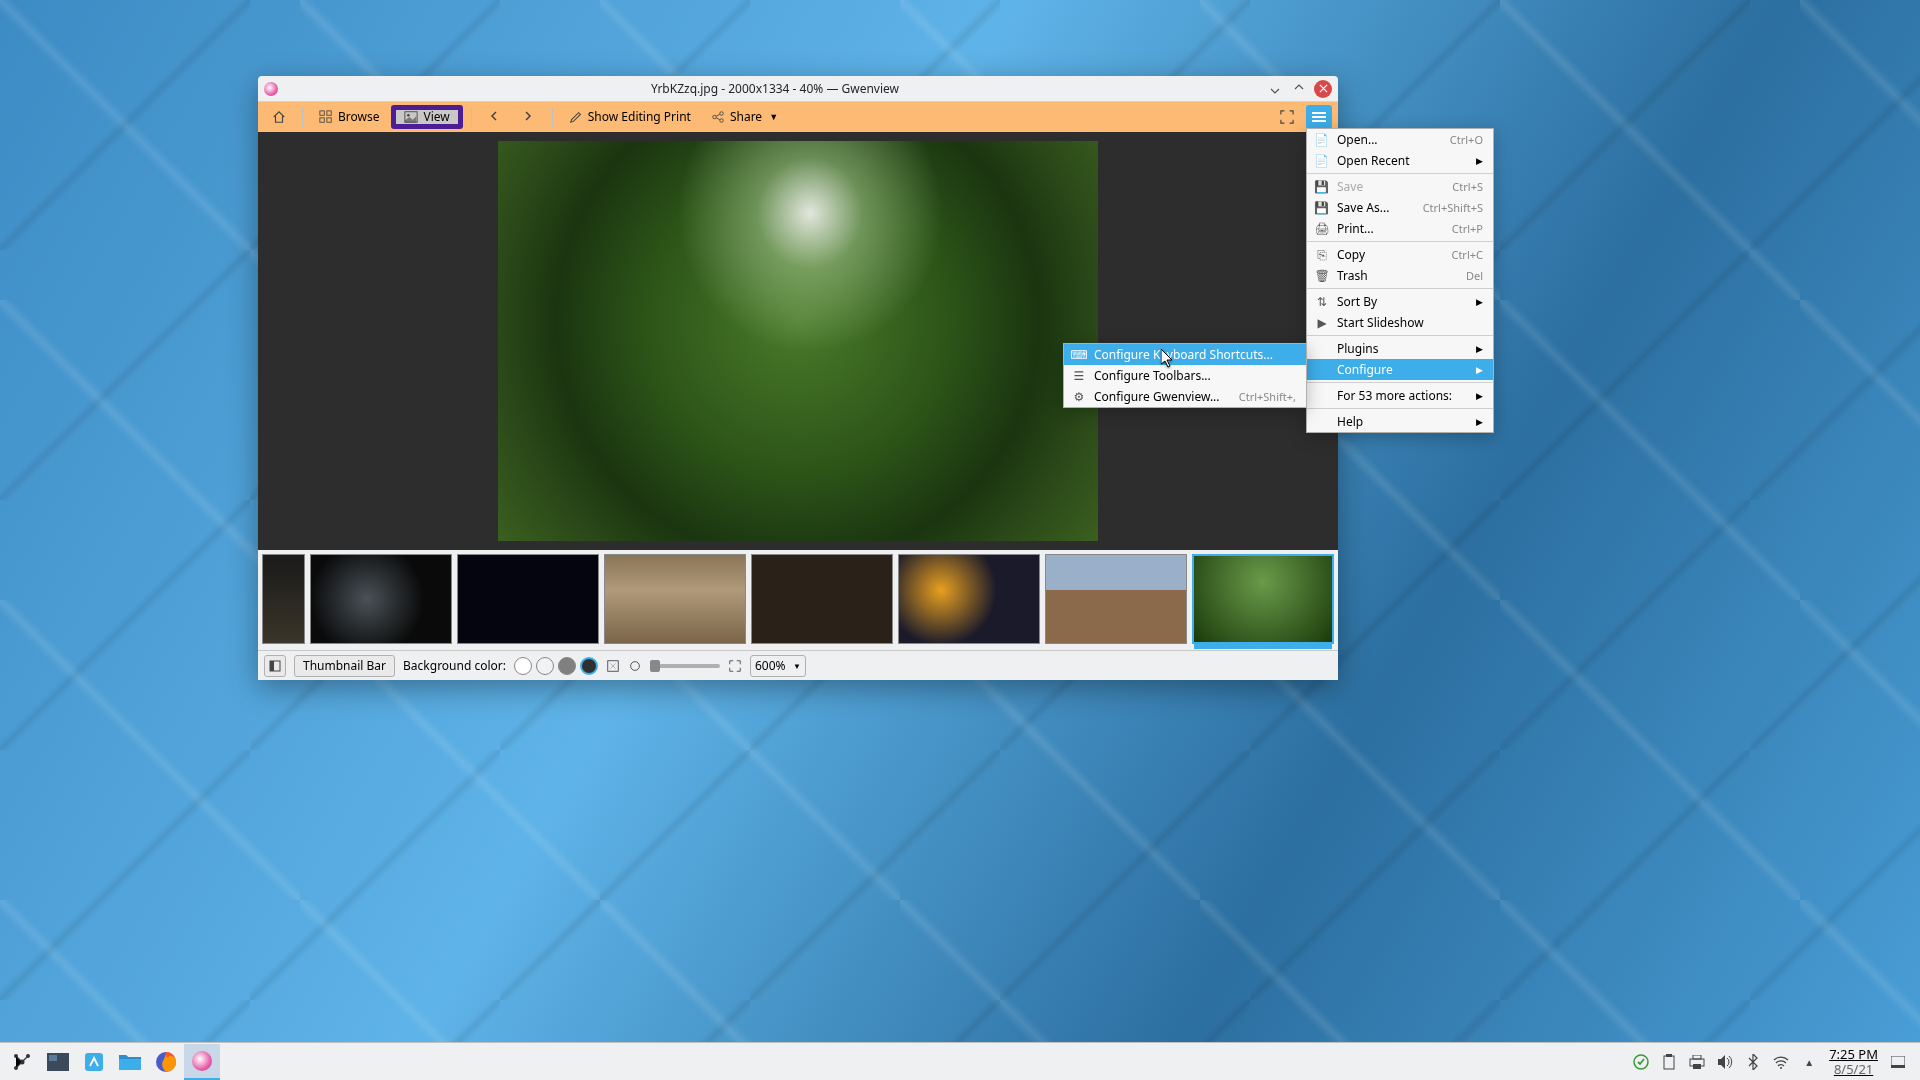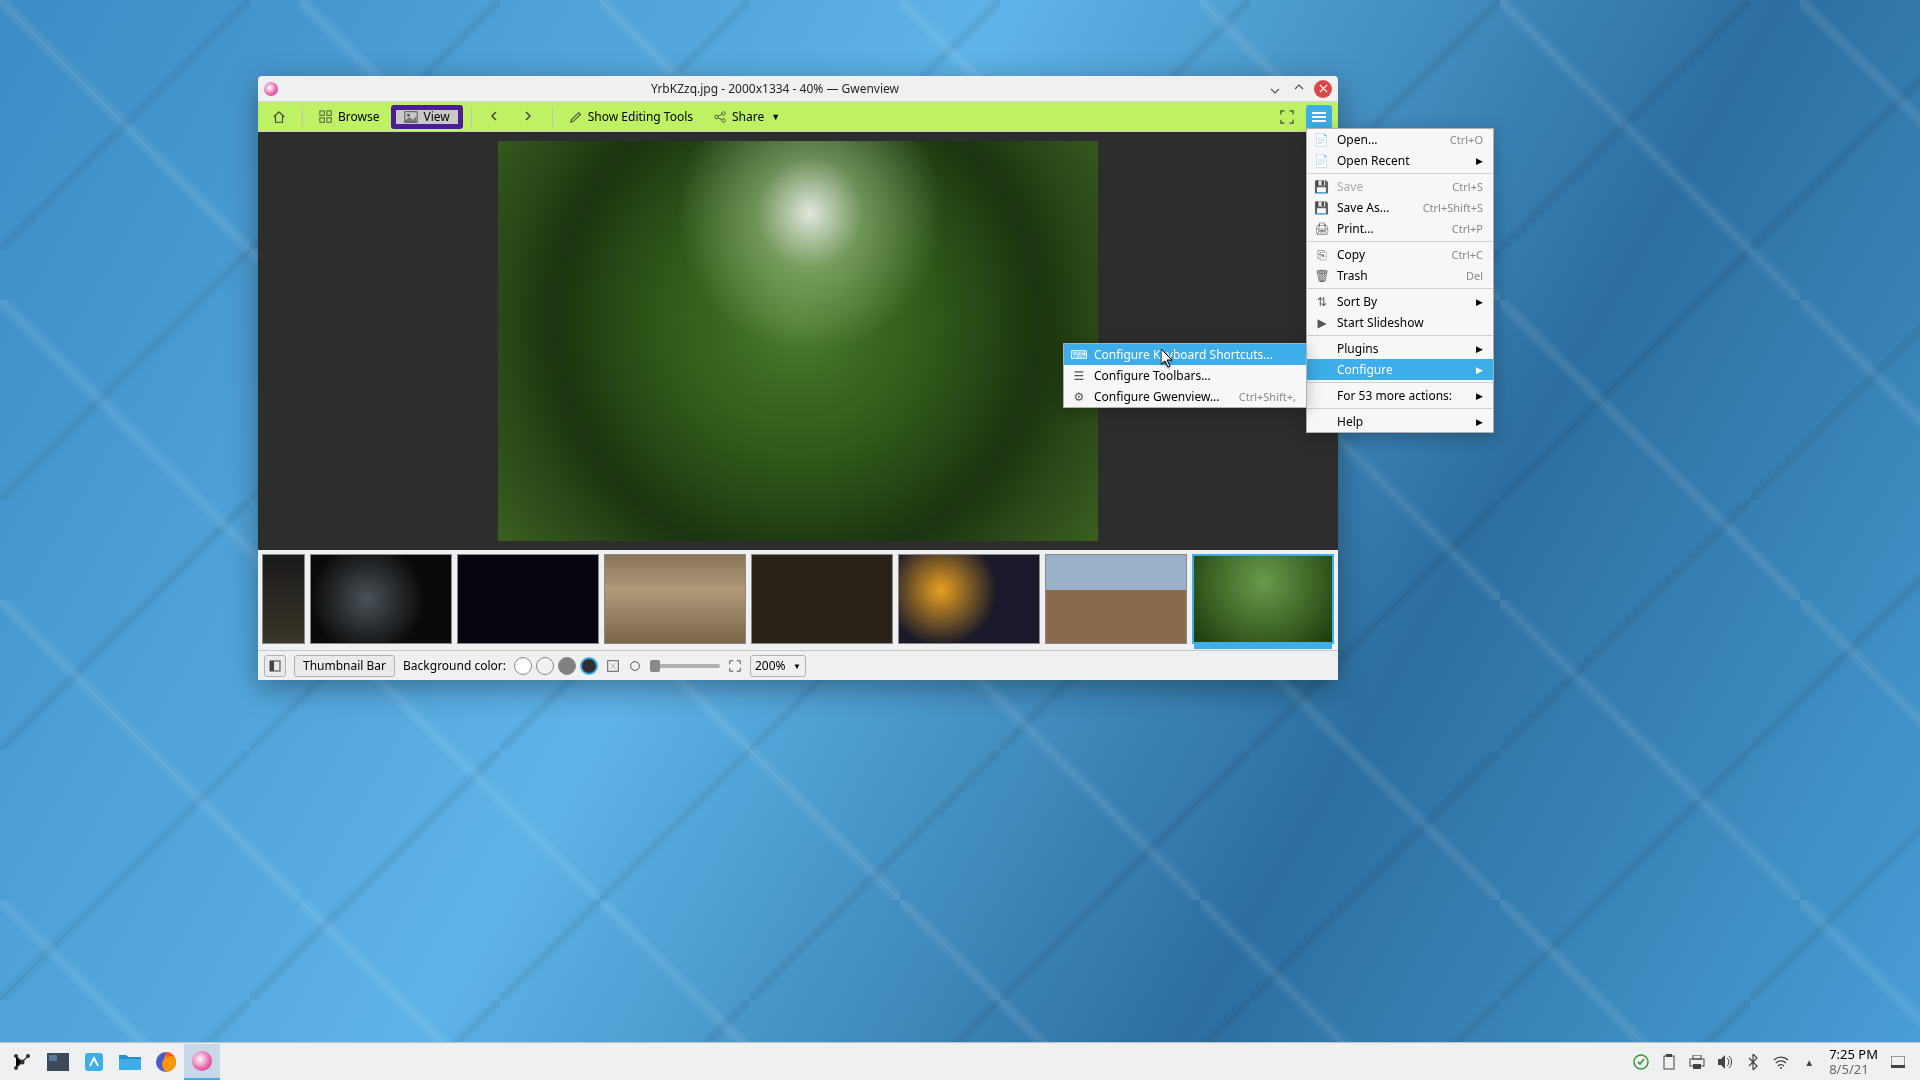--- a/index.html
+++ b/index.html
@@ -27,21 +27,21 @@
   background: #eff0f1; border-radius: 4px; box-shadow: 0 8px 30px rgba(0,0,0,.35);
   display: flex; flex-direction: column; overflow: visible; margin-left: 48px;
 }
 .titlebar { height: 26px; display: flex; align-items: center; padding: 0 6px; font-size: 12px; color: #232627; border-bottom: 1px solid #d4d4d4; }
 .titlebar .app-icon { width: 14px; height: 14px; border-radius: 50%; background: radial-gradient(circle at 40% 40%, #fff, #e85fa8 60%, #c03580); margin-right: 6px; }
 .titlebar .title { flex: 1; text-align: center; }
 .win-ctrls { display: flex; gap: 6px; }
 .win-btn { width: 18px; height: 18px; display: flex; align-items: center; justify-content: center; font-size: 10px; cursor: pointer; }
 .win-close { width: 18px; height: 18px; border-radius: 50%; background: #d84848; color: #fff; display:flex;align-items:center;justify-content:center;font-size:11px;}
 
-.toolbar { height: 30px; display: flex; align-items: center; padding: 0 6px; gap: 4px; border-bottom: 1px solid #c8c8c8; background: #bef264; }
+.toolbar { height: 30px; display: flex; align-items: center; padding: 0 6px; gap: 4px; border-bottom: 1px solid #c8c8c8; background: #fdba74; }
 .tb-btn { height: 24px; padding: 0 8px; display: flex; align-items: center; gap: 5px; font-size: 12px; border-radius: 3px; cursor: pointer; }
 .tb-btn.active { background: #c8c8c8; border: 5px solid #4c1d95; }
 .tb-icon { width: 14px; height: 14px; display: inline-block; }
 .tb-sep { width: 1px; height: 20px; background: #c0c0c0; margin: 0 4px; }
 .tb-spacer { flex: 1; }
 .tb-hamburger { width: 26px; height: 24px; background: #3daee9; border-radius: 3px; display: flex; align-items: center; justify-content: center; }
 .tb-hamburger span { width: 14px; height: 2px; background: #fff; box-shadow: 0 -4px 0 #fff, 0 4px 0 #fff; }
 
 .main-view { flex: 1; background: #2d2d2d; display: flex; align-items: center; justify-content: center; position: relative; overflow: hidden; }
 .image-placeholder {
@@ -85,21 +85,21 @@
 .cursor { position:absolute; left:1161px; top:349px; width:14px; height:20px; pointer-events:none; z-index:100;}
 .cursor svg { filter: drop-shadow(0 1px 1px rgba(0,0,0,.5)); }
 
 
 .taskbar { position: absolute; left: 0; right: 0; bottom: 0; height: 38px; background: #eff0f1; border-top: 1px solid #c0c0c0; display: flex; align-items: center; padding: 0 4px; }
 .task-icon { width: 36px; height: 36px; display: flex; align-items: center; justify-content: center; cursor: pointer; }
 .task-icon.active-task { background: #c8d8e8; border-bottom: 2px solid #3daee9; }
 .task-spacer { flex: 1; }
 .tray { display: flex; align-items: center; gap: 12px; padding: 0 10px; }
 .tray-icon { width: 16px; height: 16px; color: #444; cursor: pointer; display:flex;align-items:center;justify-content:center;}
-.clock { text-align: left; line-height: 1.1; }
+.clock { text-align: center; line-height: 1.1; text-decoration: underline; }
 .clock-time { font-size: 13px; }
 .clock-date { font-size: 13px; color: #666; }
 
 svg { display: block; }
 </style>
 </head>
 <body>
 
 <div class="desktop-bg"></div>
 
@@ -172,21 +172,21 @@
           </svg>
         </span>
     </div>
     <div class="tb-sep"></div>
     <div class="tb-btn">
       <span class="tb-icon">
           <svg width="14" height="14" viewBox="0 0 16 16">
             <path d="M2 14 L3 11 L11 3 L13 5 L5 13 Z" fill="none" stroke="#444" stroke-width="1.2"></path>
           </svg>
         </span>
-      <span>Show Editing Tools</span>
+      <span>Show Editing Print</span>
     </div>
     <div class="tb-btn">
       <span class="tb-icon">
           <svg width="14" height="14" viewBox="0 0 16 16">
             <circle cx="4" cy="8" r="2" fill="none" stroke="#444"></circle>
             <circle cx="12" cy="4" r="2" fill="none" stroke="#444"></circle>
             <circle cx="12" cy="12" r="2" fill="none" stroke="#444"></circle>
             <path d="M6 7 L10 5 M6 9 L10 11" stroke="#444"></path>
           </svg>
         </span>
@@ -251,21 +251,21 @@
           <circle cx="8" cy="8" r="5" fill="none" stroke="#444"></circle>
         </svg>
       </span>
     <div class="zoom-slider"></div>
     <span style="cursor:pointer;">
         <svg width="14" height="14" viewBox="0 0 16 16">
           <path d="M2 6 V2 H6 M10 2 H14 V6 M14 10 V14 H10 M6 14 H2 V10" fill="none" stroke="#444"></path>
         </svg>
       </span>
     <div class="zoom-combo">
-      <span>200%</span>
+      <span>600%</span>
       <span style="font-size:8px;">▼</span>
     </div>
   </div>
 
   <div class="menu main-menu">
     <div class="menu-item">
         <span class="mi-icon">📄</span>
         <span class="mi-label">Open...</span>
         <span class="mi-shortcut">Ctrl+O</span>
       </div>

